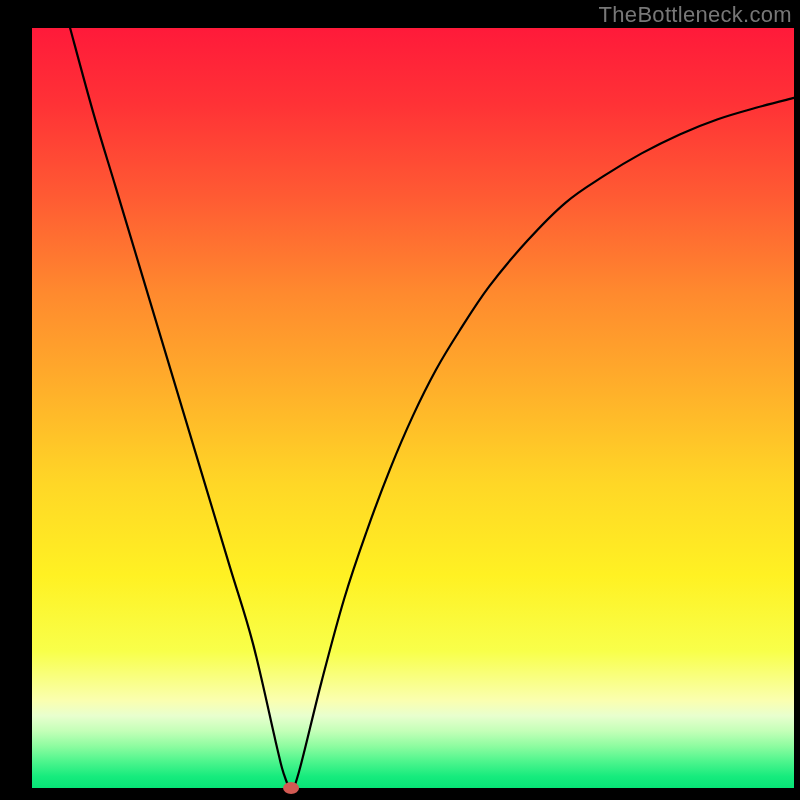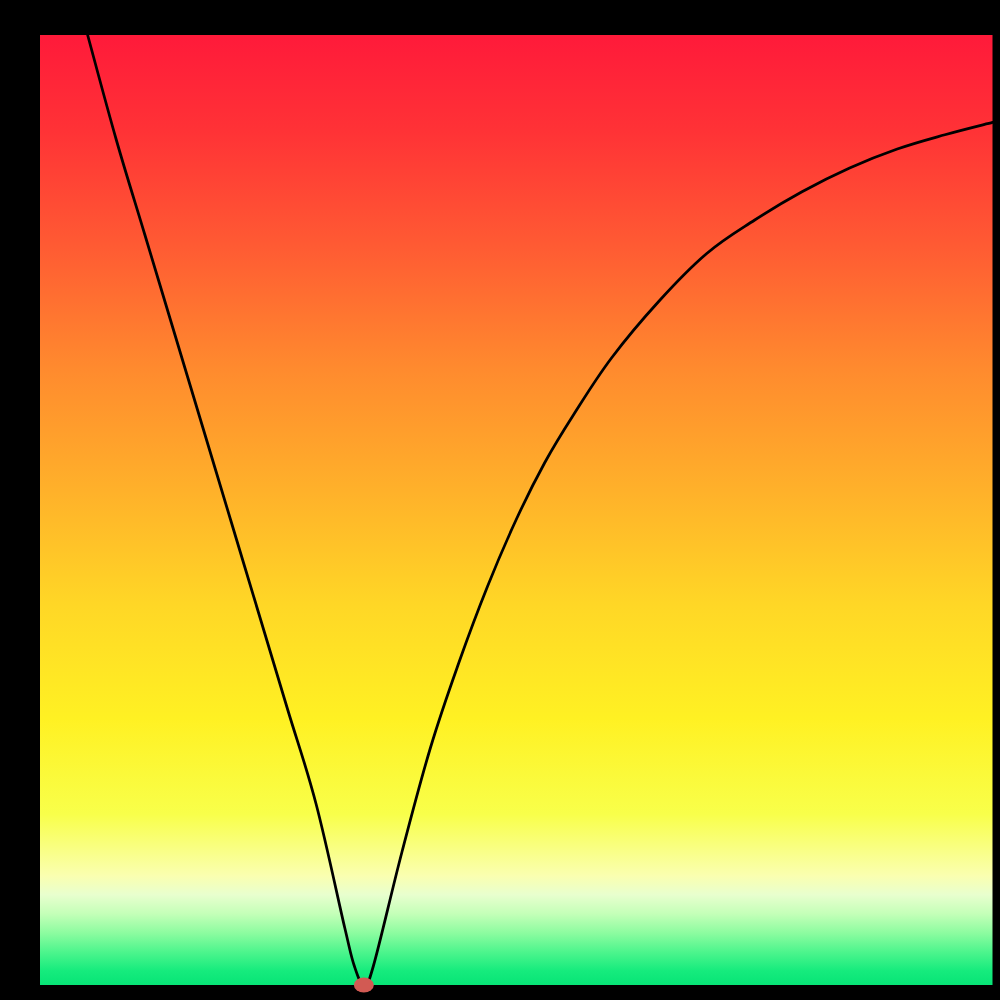--- a/index.html
+++ b/index.html
@@ -33,20 +33,21 @@
     top: 0;
     width: 800px;
     height: 800px;
   }
 </style>
 </head>
 <body>
 
 <div class="frame">
 
+  <div class="watermark">TheBottleneck.com</div>
 
   <svg class="plot" viewBox="0 0 800 800" xmlns="http://www.w3.org/2000/svg">
     <defs>
       <linearGradient id="bg-grad" x1="0" y1="0" x2="0" y2="1">
 
       <stop offset="0.00%" stop-color="#ff1a3a"></stop>
           <stop offset="10.00%" stop-color="#ff3236"></stop>
           <stop offset="22.00%" stop-color="#ff5a33"></stop>
           <stop offset="35.00%" stop-color="#ff8a2e"></stop>
           <stop offset="48.00%" stop-color="#ffb12a"></stop>

